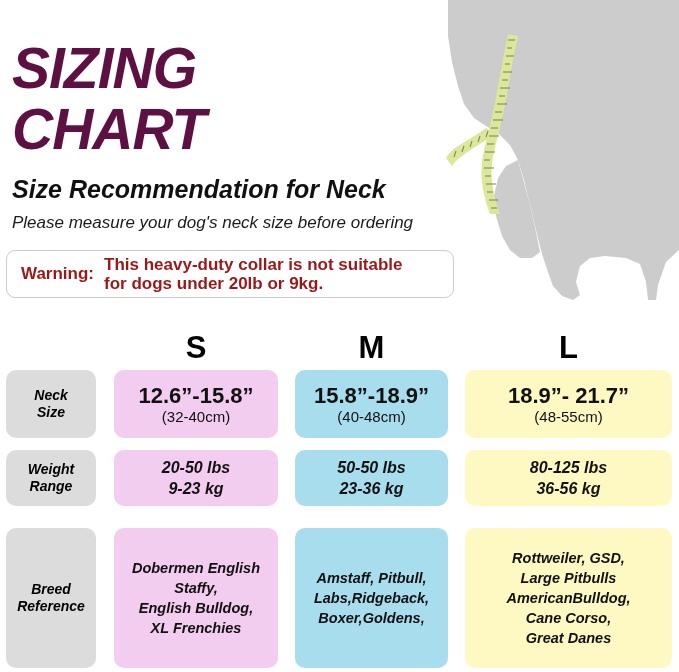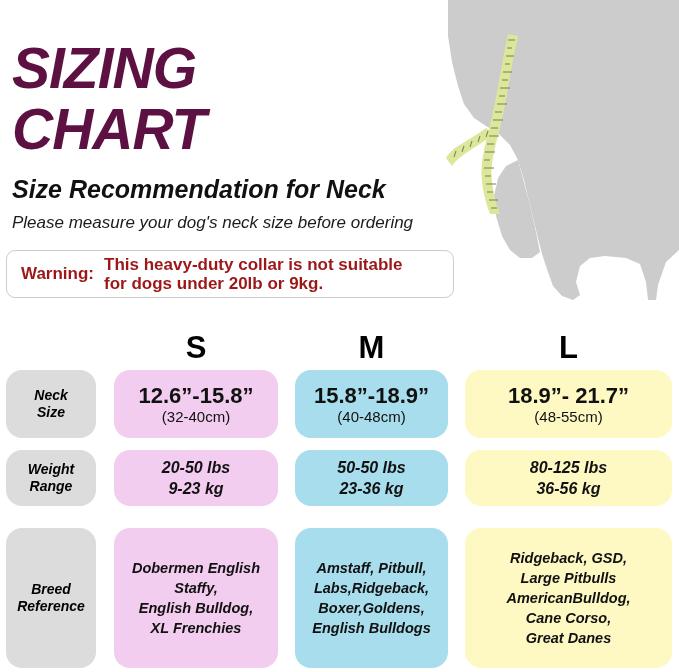--- a/index.html
+++ b/index.html
@@ -59,21 +59,21 @@
     position:absolute;top:0;
     font-size:31px;font-weight:bold;color:#000;
     text-align:center;
   }
   .sh-s{left:114px;width:164px;}
   .sh-m{left:295px;width:153px;}
   .sh-l{left:465px;width:207px;}
 
   
   .cell{
-    position:absolute;box-sizing:border-box;border-radius:16px;
+    position:absolute;box-sizing:border-box;border-radius:10px;
     display:flex;align-items:center;justify-content:center;
     text-align:center;
   }
   .label-cell{background:#dcdcdc;color:#000;font-weight:bold;font-style:italic;font-size:14px;line-height:17px;}
   .c-pink{background:#f2cdef;}
   .c-blue{background:#a7ddec;}
   .c-green{background:#fef9c3;}
 
   
   .col-label{left:6px;width:90px;}
@@ -284,23 +284,22 @@
   <div class="cell c-pink col-s row3 stack">
     <div class="breed">Dobermen English</div>
     <div class="breed">Staffy,</div>
     <div class="breed">English Bulldog,</div>
     <div class="breed">XL Frenchies</div>
   </div>
   <div class="cell c-blue col-m row3 stack">
     <div class="breed">Amstaff, Pitbull,</div>
     <div class="breed">Labs,Ridgeback,</div>
     <div class="breed">Boxer,Goldens,</div>
-    <div class="breed">English Bulldogs</div>
   </div>
   <div class="cell c-green col-l row3 stack">
-    <div class="breed">Ridgeback, GSD,</div>
+    <div class="breed">Rottweiler, GSD,</div>
     <div class="breed">Large Pitbulls</div>
     <div class="breed">AmericanBulldog,</div>
     <div class="breed">Cane Corso,</div>
     <div class="breed">Great Danes</div>
   </div>
 
 </div>
 
 </body></html>

